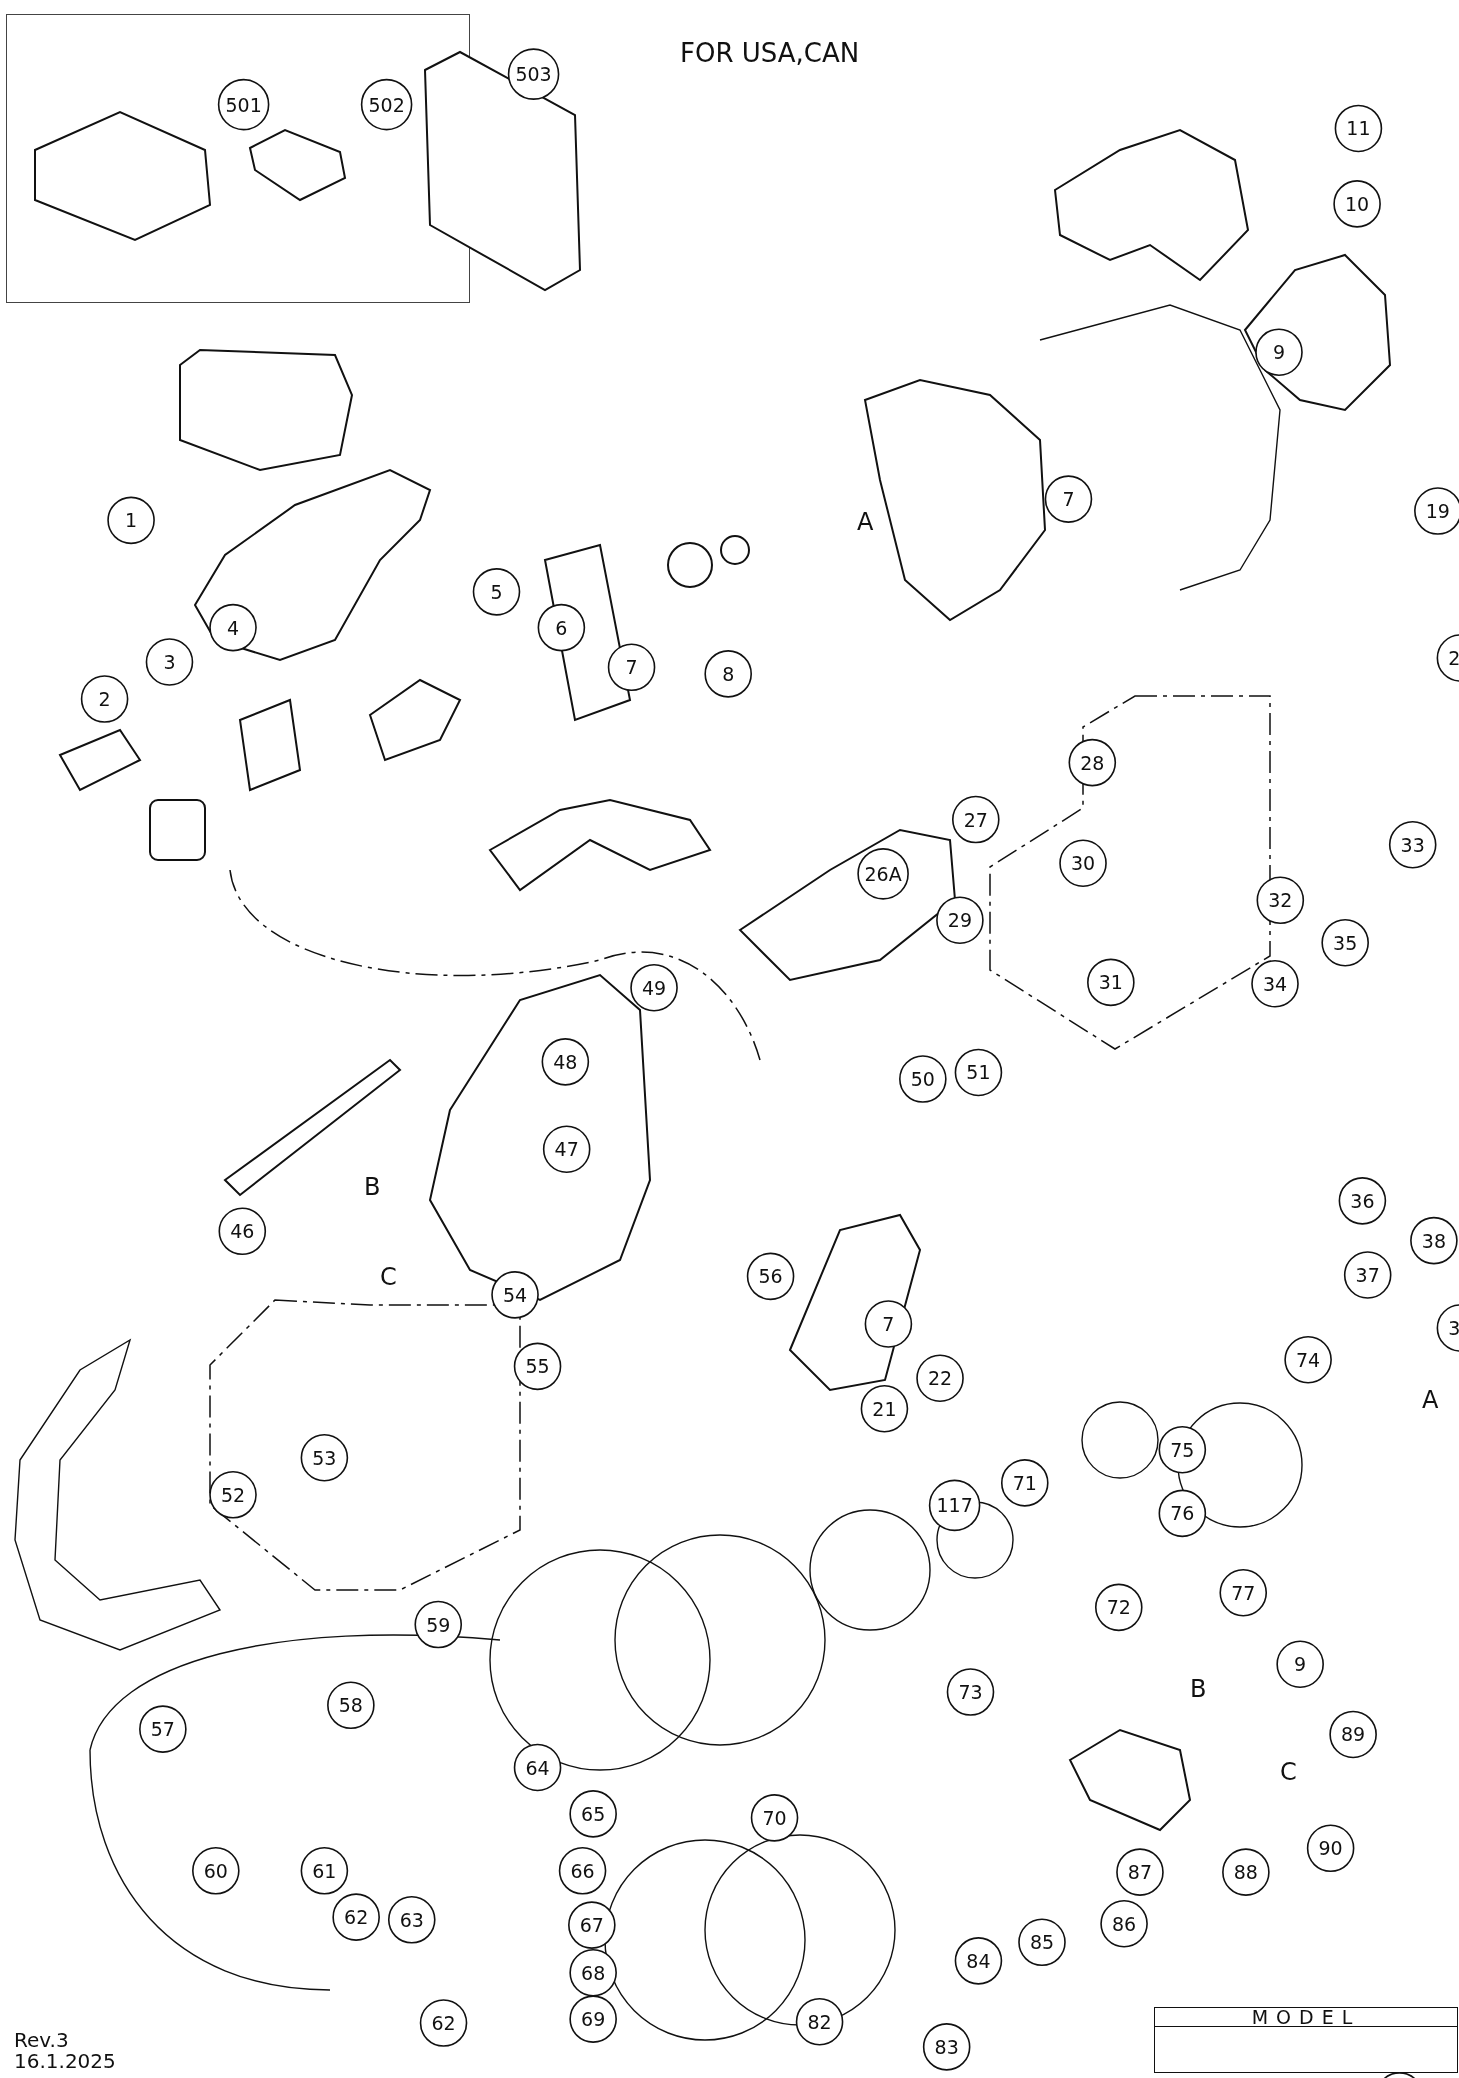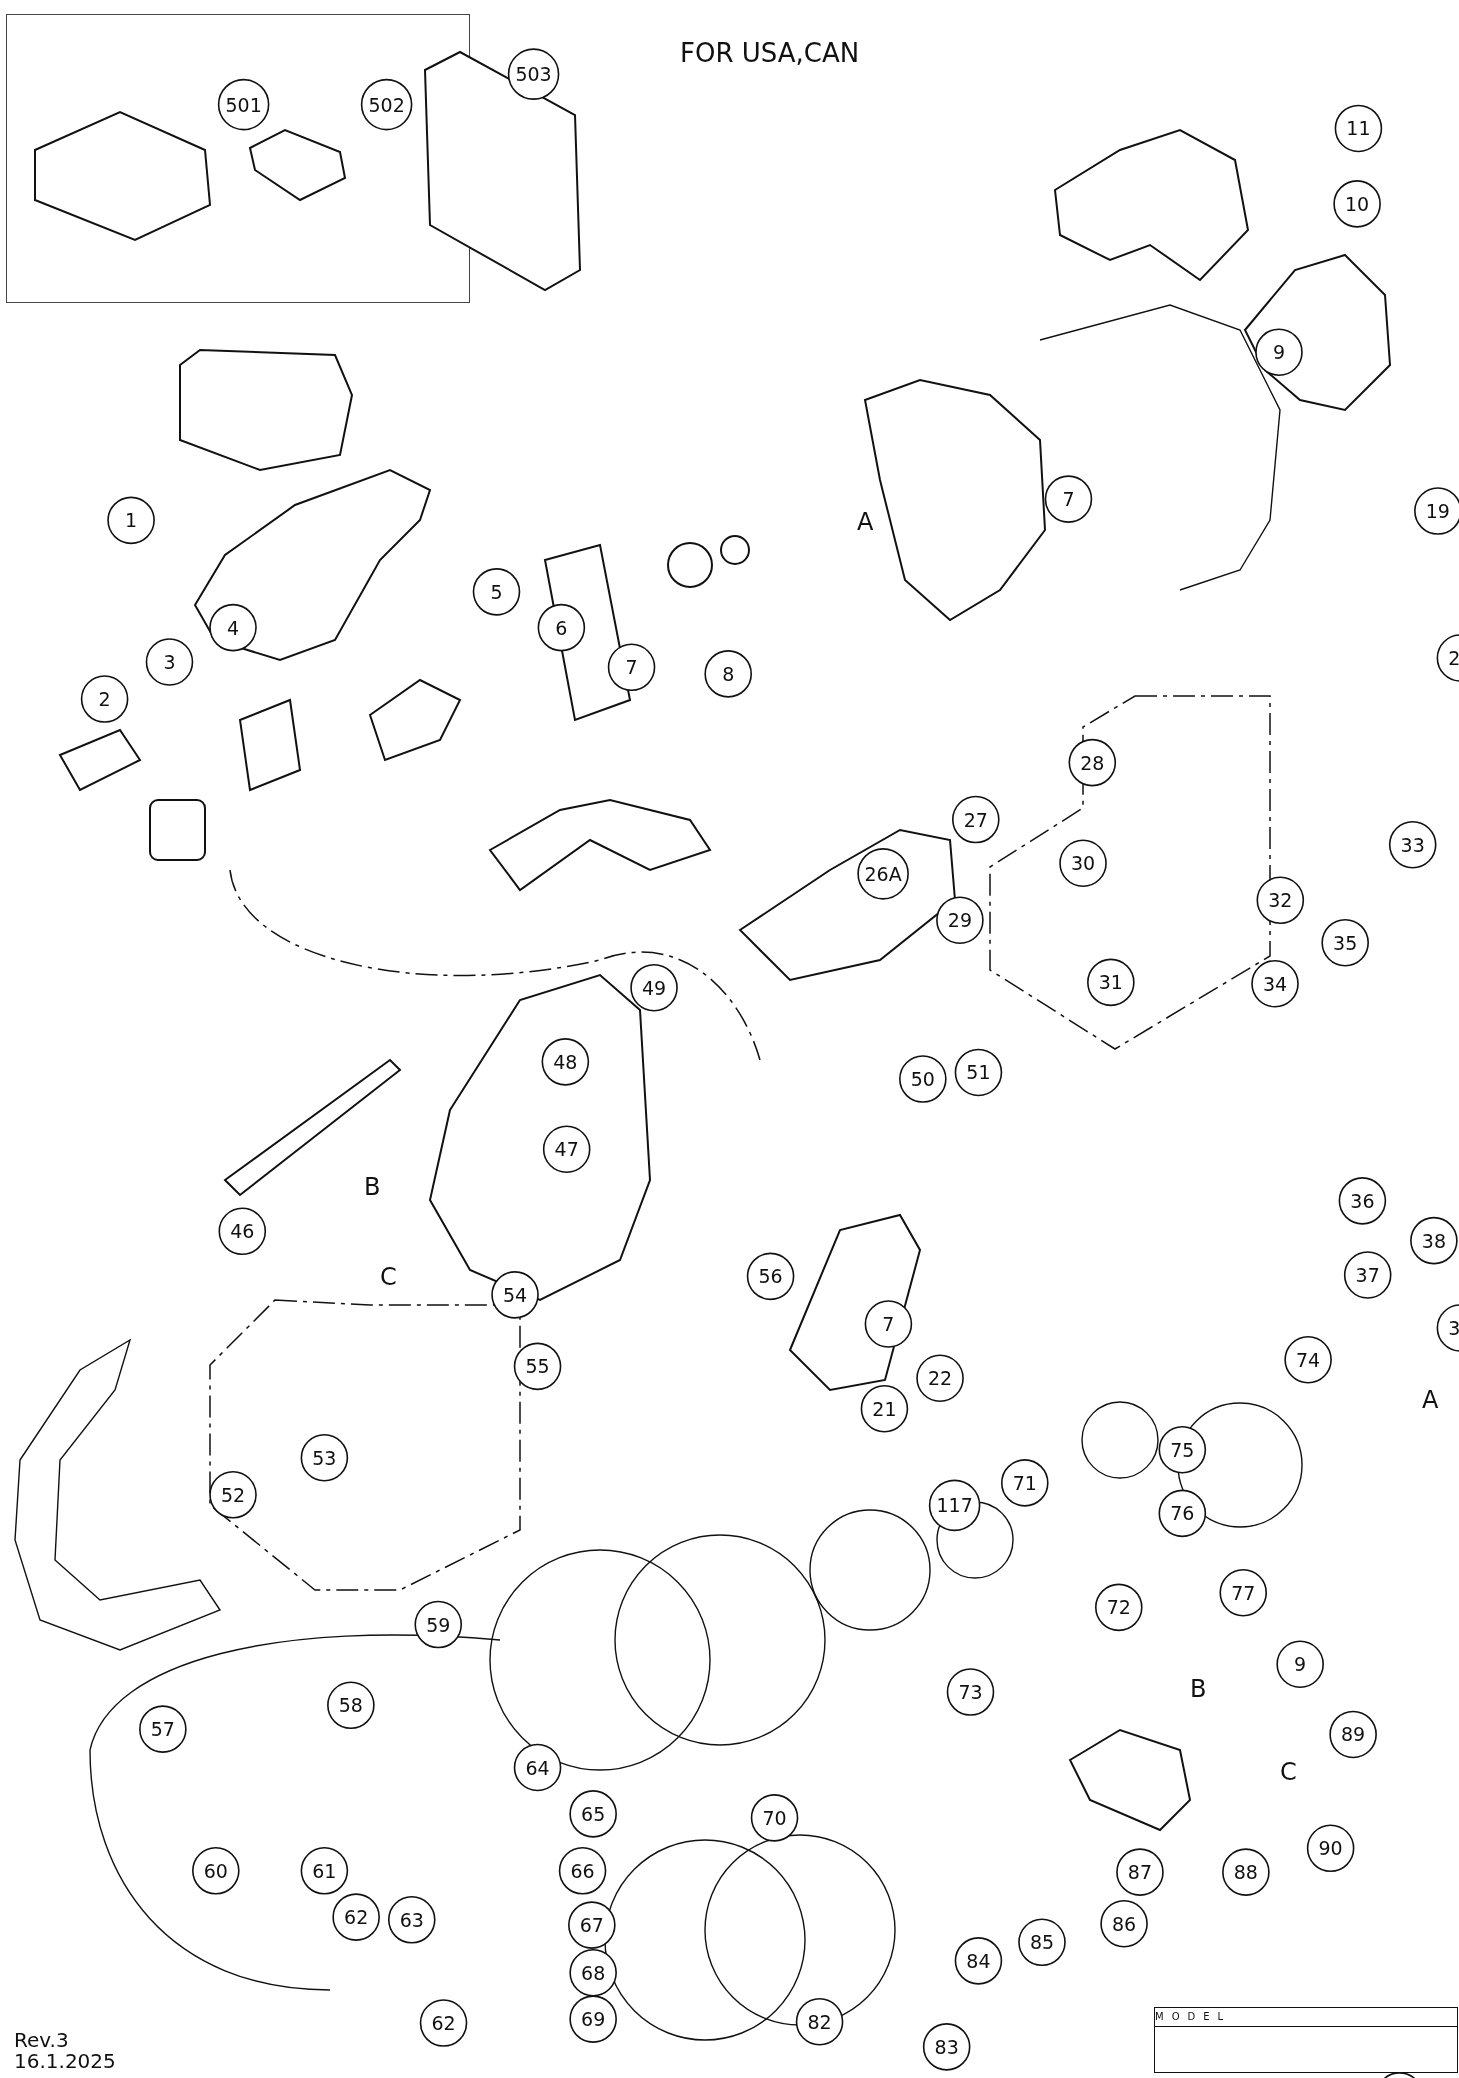--- a/index.html
+++ b/index.html
@@ -7,21 +7,21 @@
   #diagram{position:absolute;left:0;top:0;width:1459px;height:2078px;}
   .callout circle{fill:#fff;stroke:#111;stroke-width:1.6;}
   .callout text{font-family:"DejaVu Sans",sans-serif;font-size:19px;fill:#111;text-anchor:middle;dominant-baseline:central;}
   .dash{stroke:#111;stroke-width:1.5;fill:none;stroke-dasharray:22 6 4 6;}
   .part{fill:#fff;stroke:#111;stroke-width:2;}
   .part-thin{fill:none;stroke:#111;stroke-width:1.4;}
   .letter{font-family:"DejaVu Sans",sans-serif;font-size:24px;fill:#111;}
   .title{position:absolute;left:680px;top:26px;font-size:26px;margin-top:12px;}
   .rev{position:absolute;left:2px;top:2030px;font-size:20px;line-height:21px;margin-left:12px;}
   .model-box{position:absolute;left:1154px;top:2007px;width:302px;height:64px;border:1.5px solid #111;}
-  .model-label{height:18px;border-bottom:1.5px solid #111;font-size:10px;letter-spacing:8px;line-height:18px;}
+  .model-label{height:18px;border-bottom:1.5px solid #111;text-align:center;font-size:19px;letter-spacing:8px;line-height:18px;}
   .model-value{text-align:center;font-size:31px;line-height:44px;}
   .inset{position:absolute;left:6px;top:14px;width:462px;height:287px;border:1.5px solid #444;}
 </style>
 </head>
 <body>
 
 <div class="inset"></div>
 <div class="title">FOR USA,CAN</div>
 <div class="rev">
   <div>Rev.3</div>

